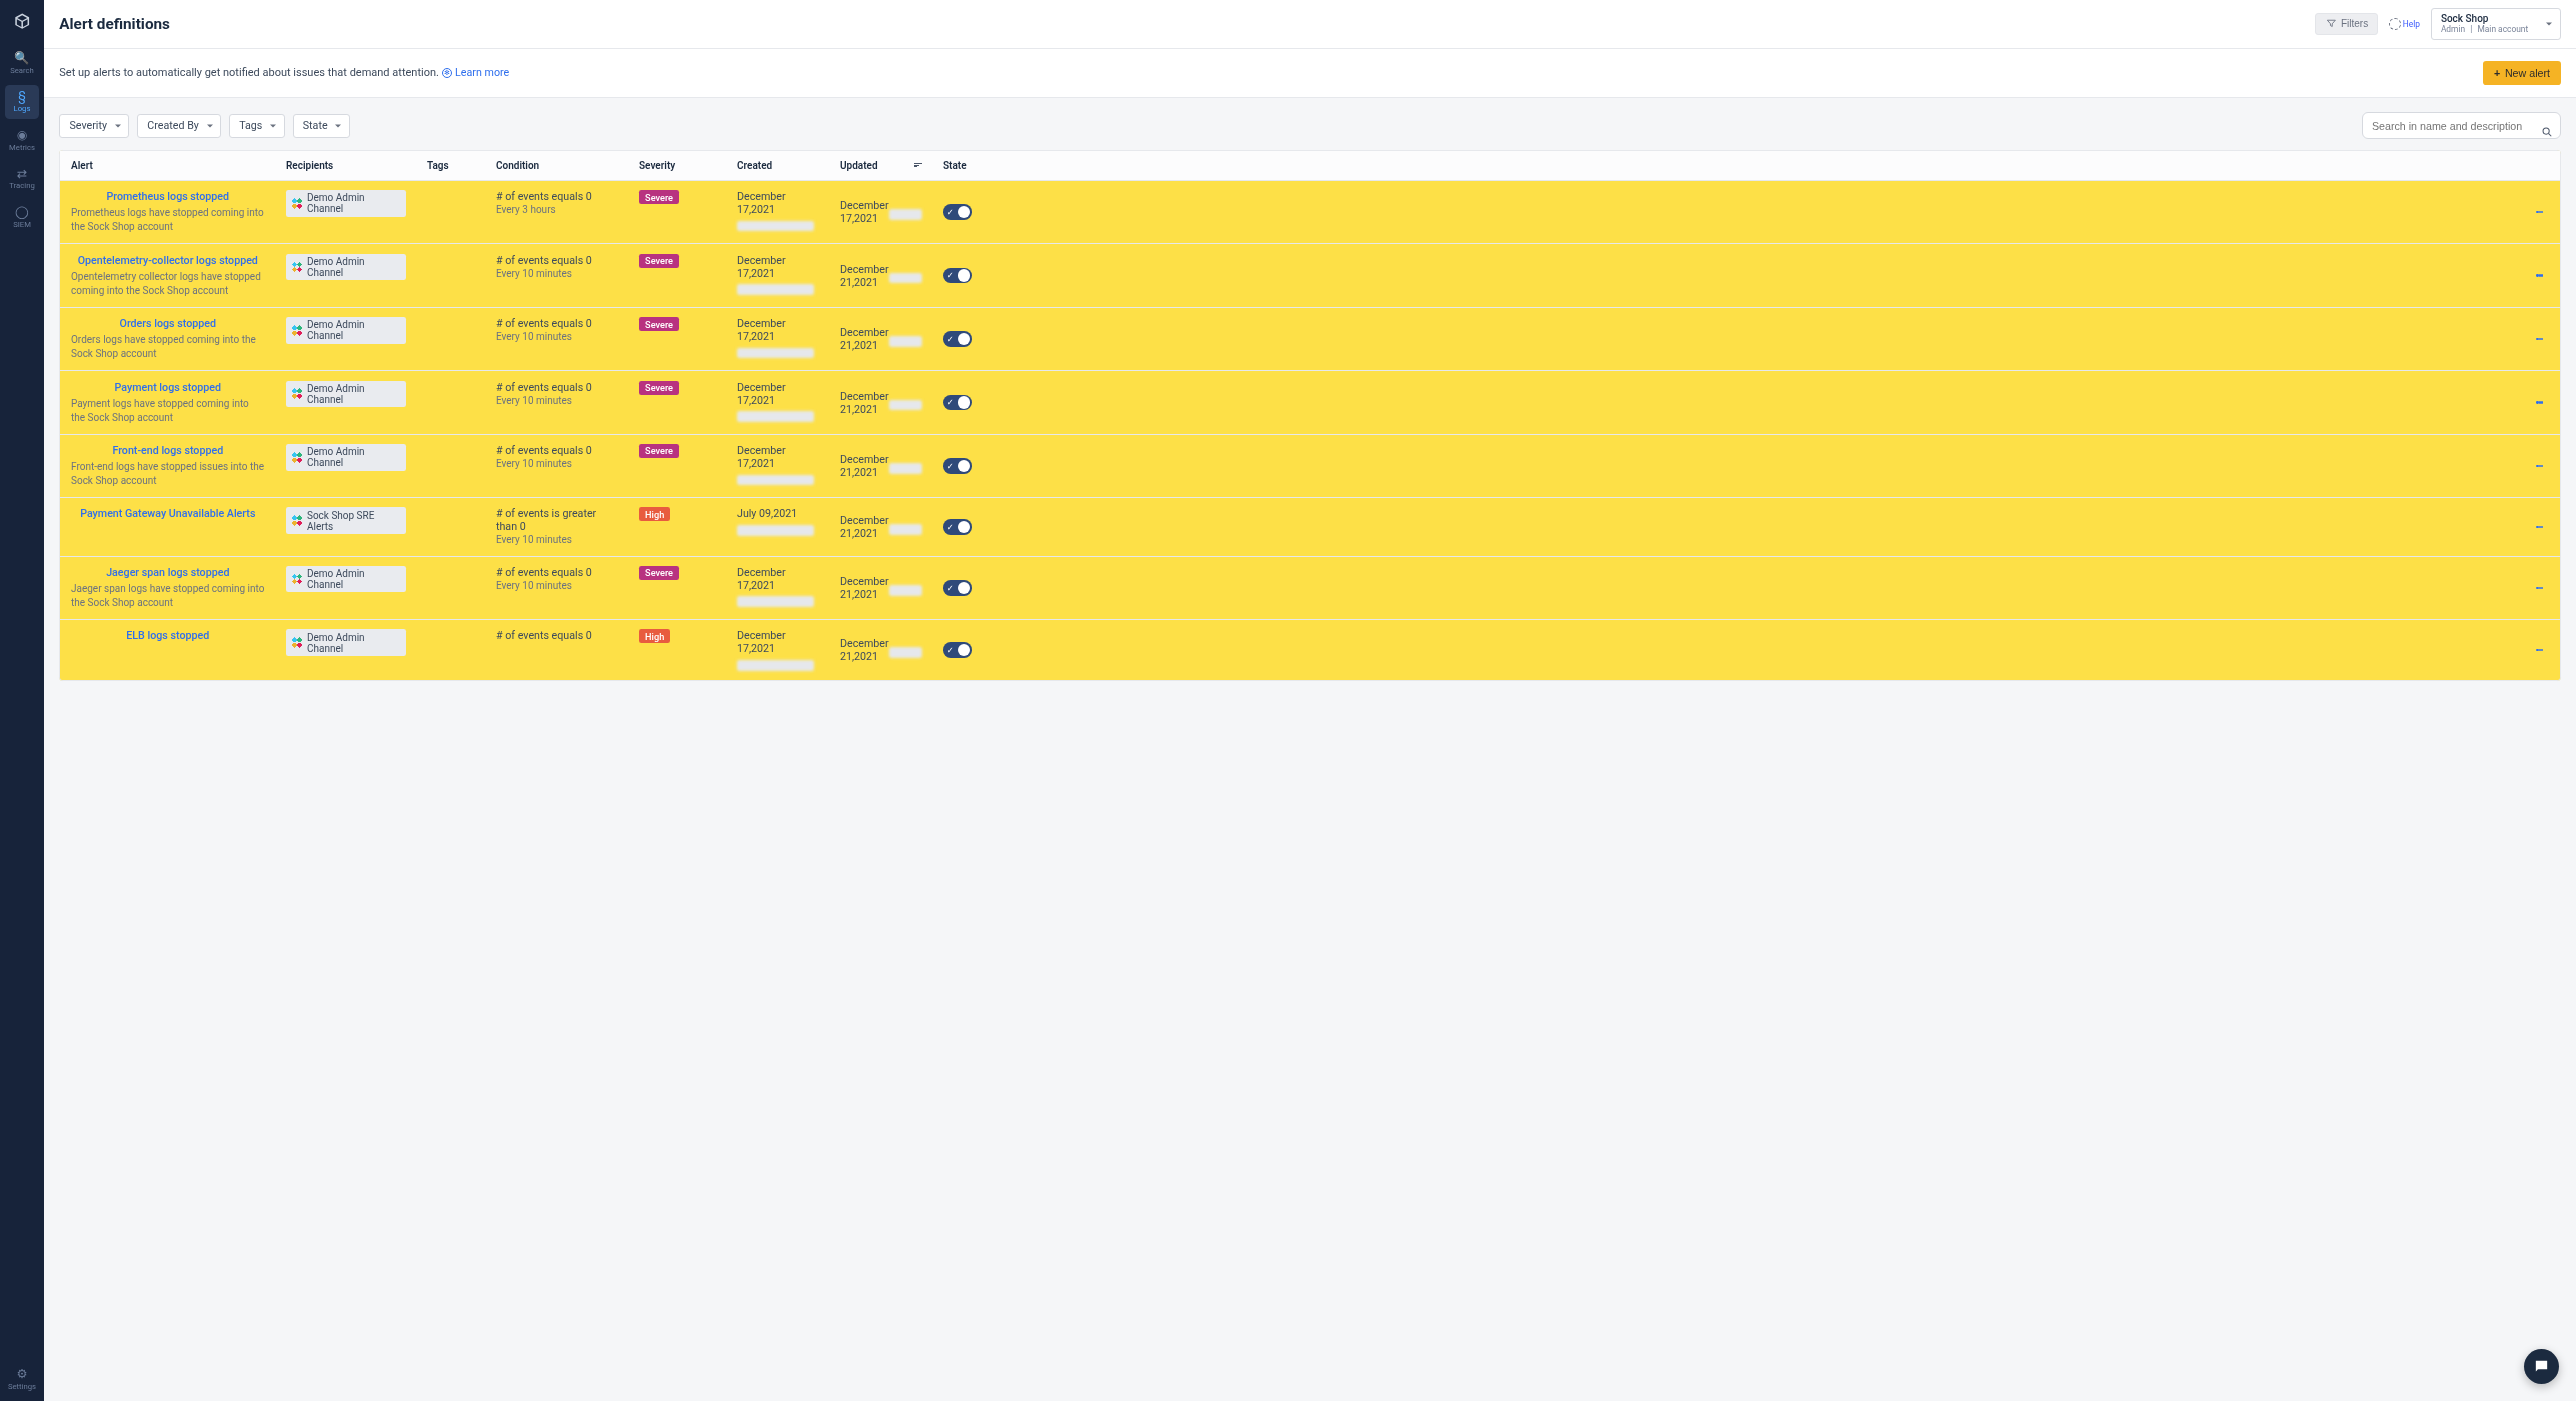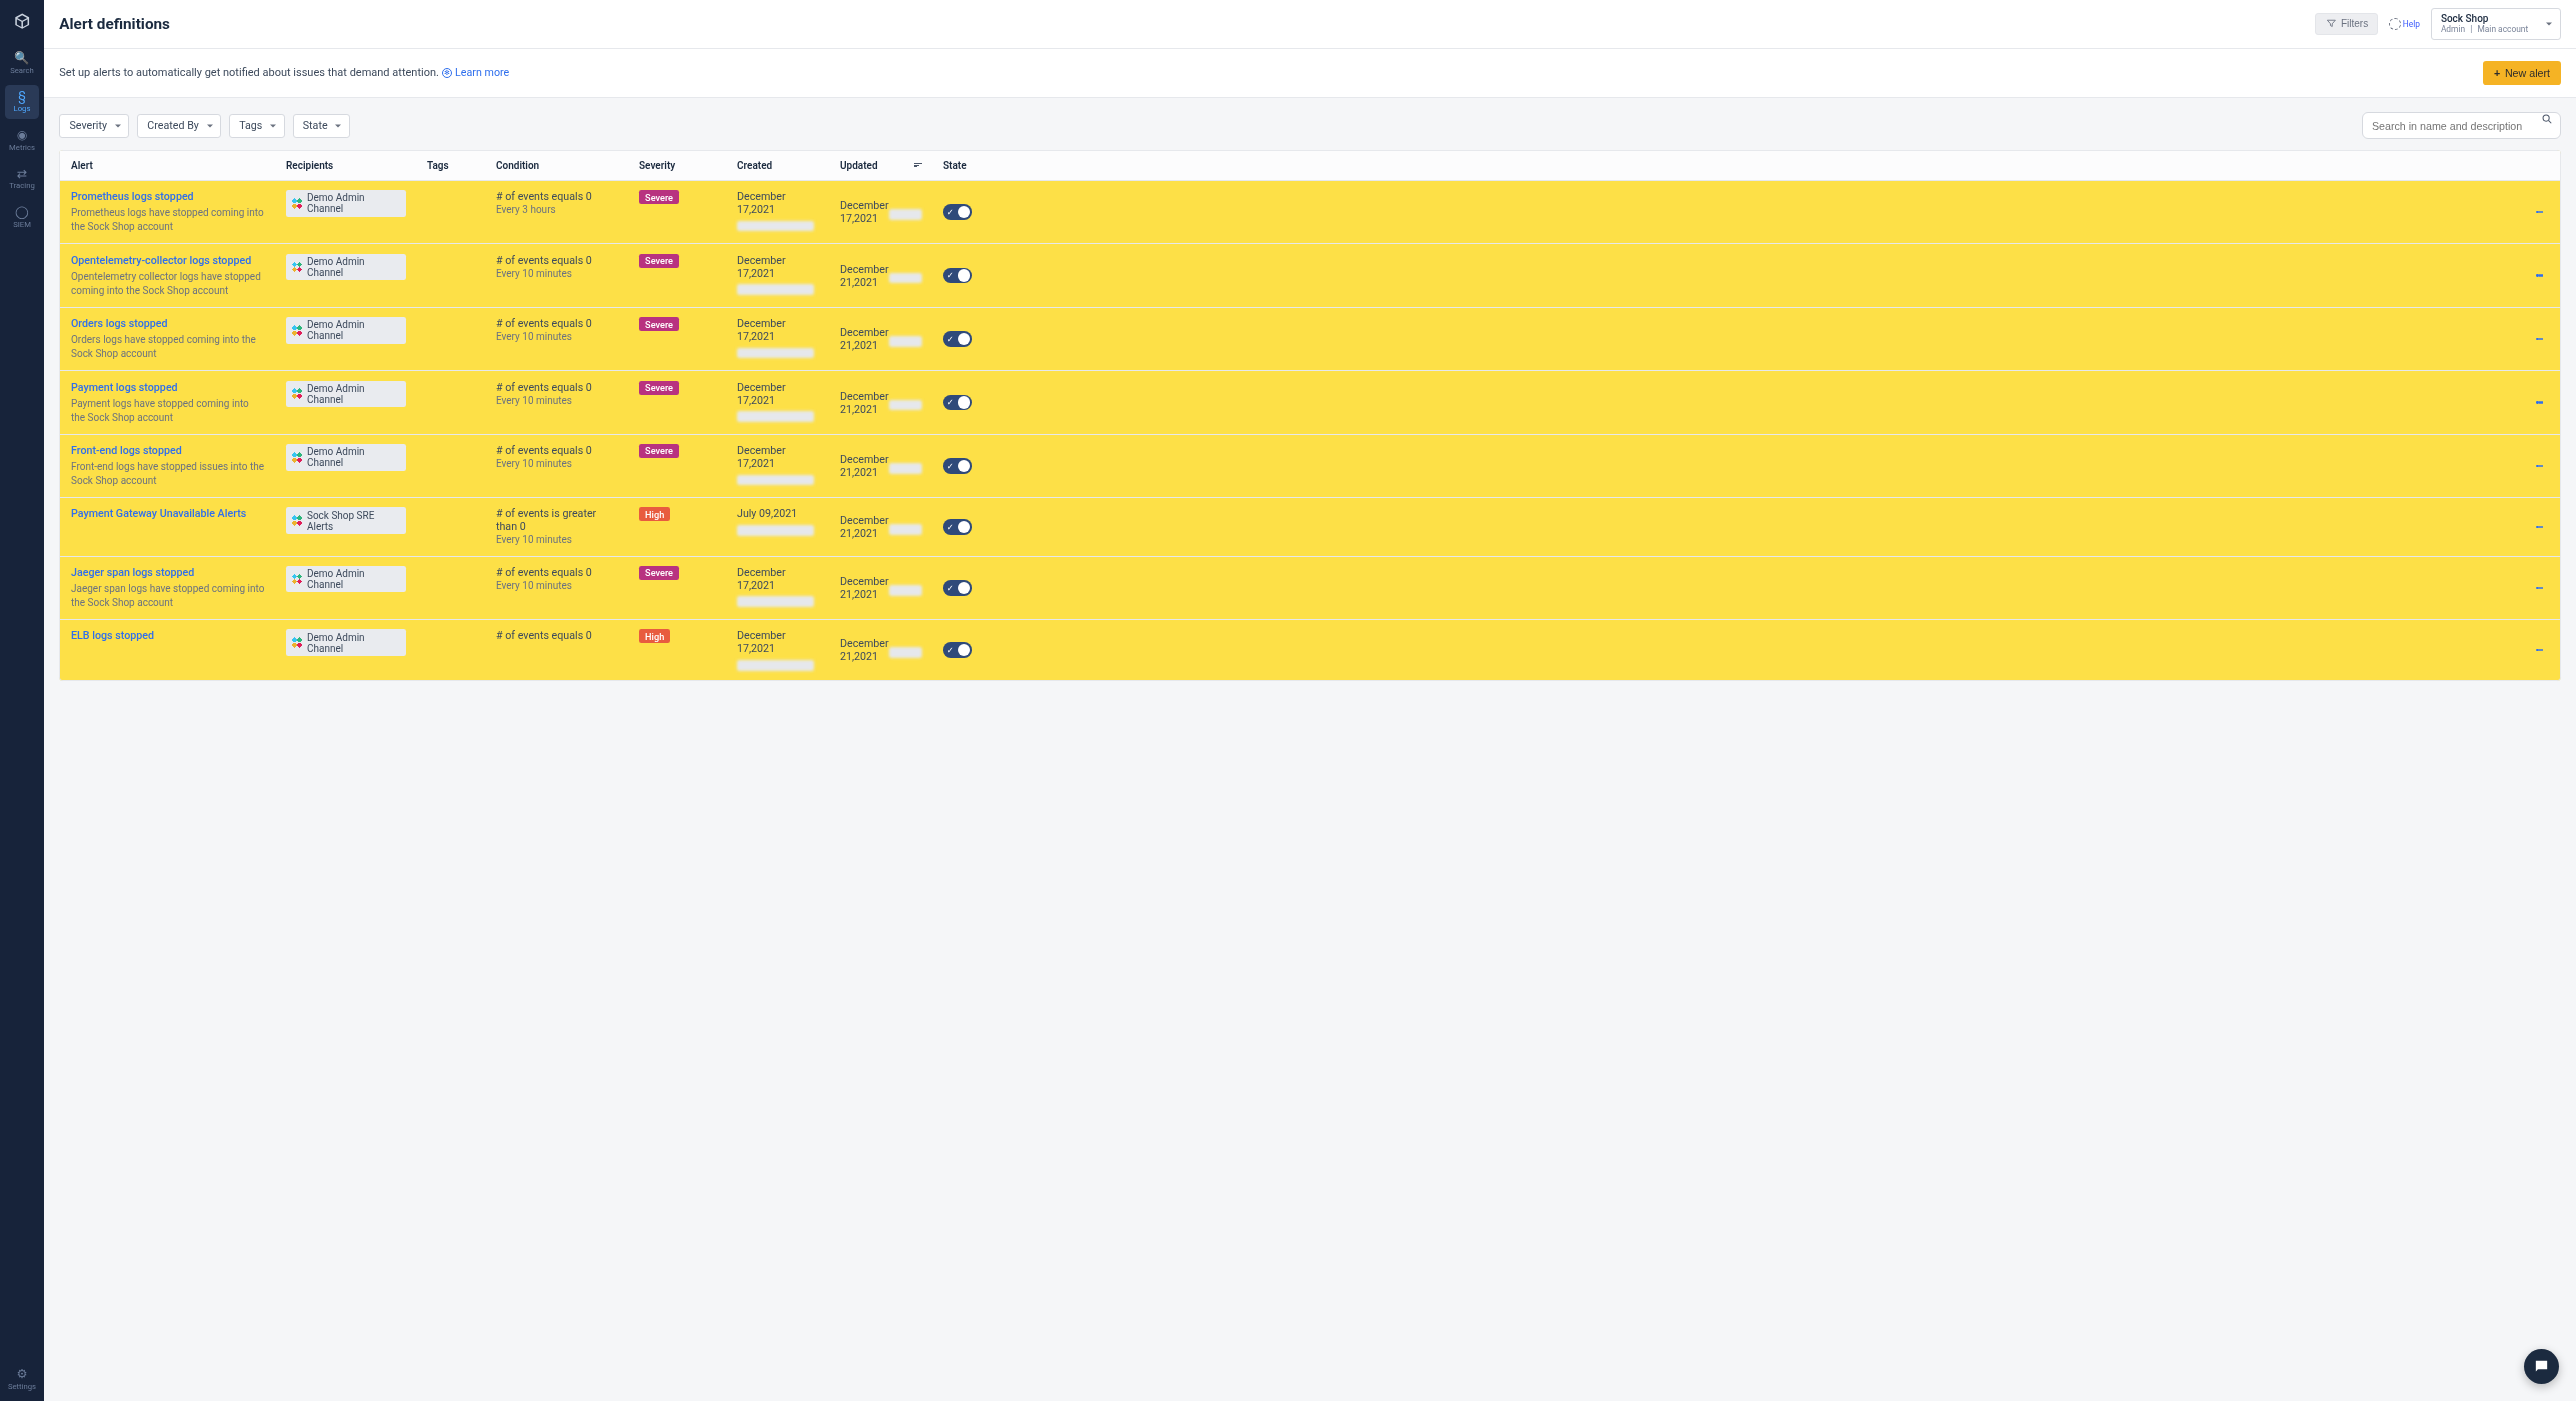--- a/index.html
+++ b/index.html
@@ -91,21 +91,21 @@
   background:#fff; border:0.8px solid #d6d9df; border-radius:3.1px;
   padding:4.6px 21.5px 4.6px 9.2px; font-size:10.7px; color:#3d4a5c;
   position:relative; margin-right:7.7px; cursor:pointer;
 }
 .chip::after {
   content:''; position:absolute; right:7.7px; top:50%; transform:translateY(-50%);
   border-left:3.1px solid transparent;border-right:3.1px solid transparent;border-top:3.8px solid #6b7280;
 }
 .search-wrap {
   margin-left:auto; background:#fff; border:0.8px solid #d6d9df; border-radius:6px;
-  display:flex; align-items:flex-start; padding:0 6.1px 0 9.2px; width:199px;
+  display:flex; align-items:flex-end; padding:0 6.1px 0 9.2px; width:199px;
 }
 .search-wrap input {
   border:none; outline:none; height:24.5px; flex:1; font-size:10.7px; color:#3d4a5c; background:transparent;
 }
 .table {
   background:#fde047; border:0.8px solid #e6e8ec; border-radius:3.1px; margin: 0 15.3px 15.3px;
 }
 .thead { display:flex; border-bottom:0.8px solid #e6e8ec; background:#fcfcfd; }
 .th, .td { padding:9.2px 10.7px; }
 .th { font-size:10px; font-weight:600; color:#1b2a3f; }
@@ -117,21 +117,21 @@
 .col-created { width:103px; }
 .col-updated { width:103px; display:flex; align-items:center; justify-content:space-between; }
 .col-state { flex:1; }
 .sort-icon { display:inline-flex; flex-direction:column; gap:0.8px; }
 .sort-icon span { width:7.7px;height:0.8px;background:#4a5568; }
 .sort-icon span:nth-child(2){width:5.4px;}
 .sort-icon span:nth-child(3){width:3.1px;}
 .row { display:flex; border-bottom:0.8px solid #e6e8ec; }
 .row:last-child{border-bottom:none;}
 .td { font-size:10.7px; color:#3d4a5c; }
-.alert-title { color:#2f6fed; font-weight:500; cursor:pointer; }
+.alert-title { color:#2f6fed; font-weight:500; cursor:pointer;text-align:center; }
 .alert-desc { color:#6b7280; font-size:10px; margin-top:3.1px; line-height:1.4;}
 .recipient-chip {
   display:inline-flex; align-items:center; gap:4.6px;
   background:#e9ebef; border-radius:2.3px; padding:2.3px 6.1px; font-size:10px; color:#3d4a5c;
 }
 .slack-icon {
   width:10.7px;height:10.7px; display:inline-block; position:relative;
 }
 .slack-icon::before, .slack-icon::after {
   content:''; position:absolute; inset:0;

